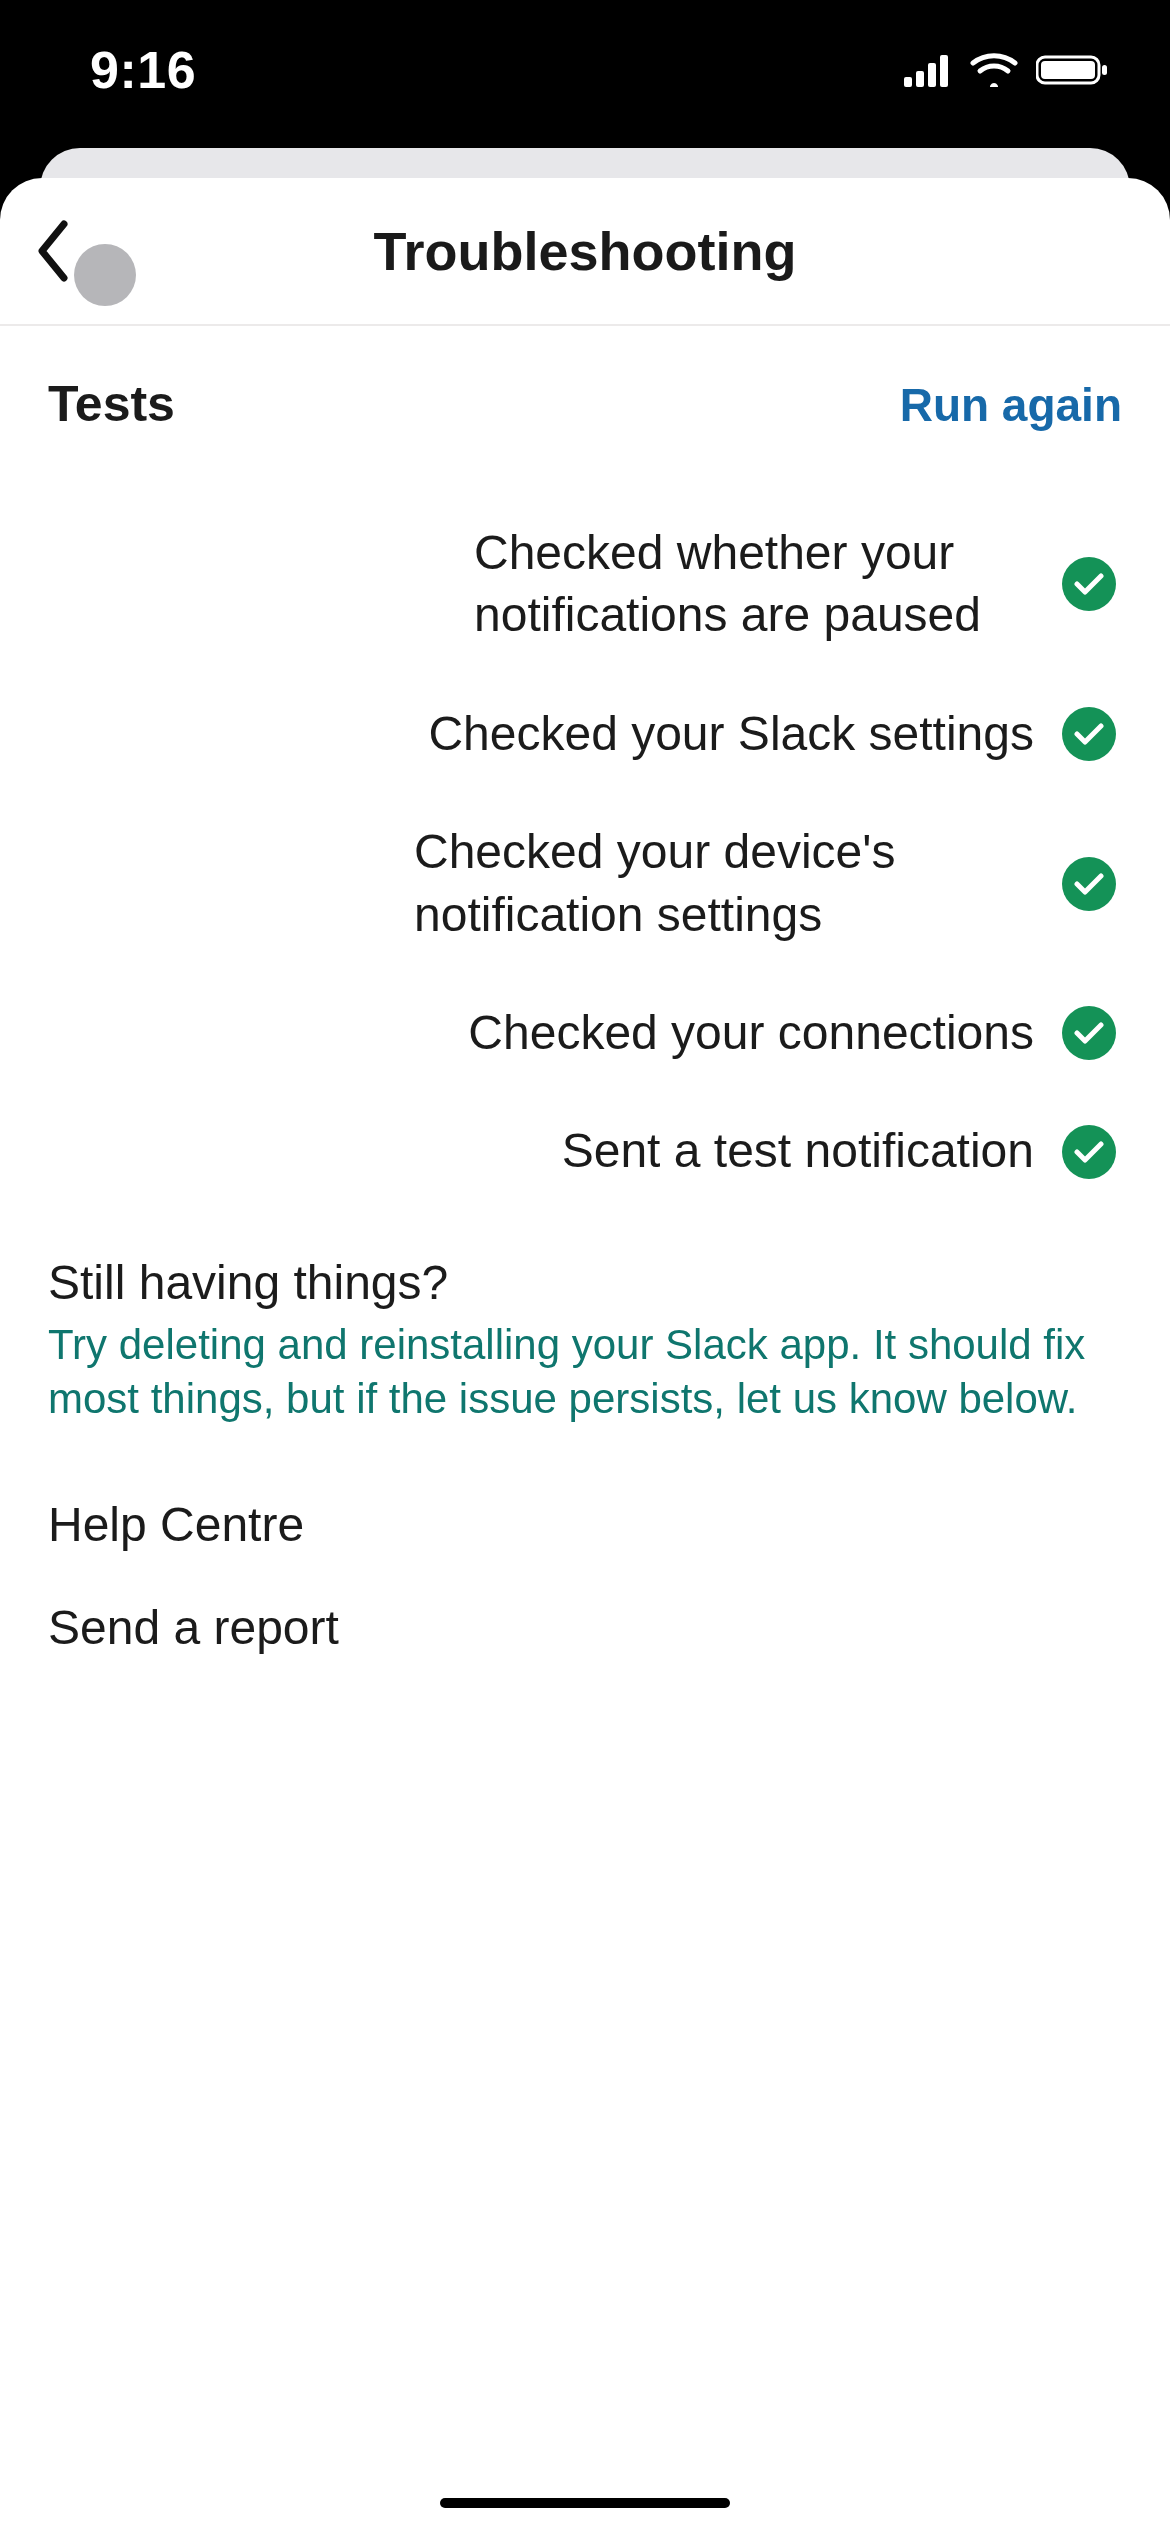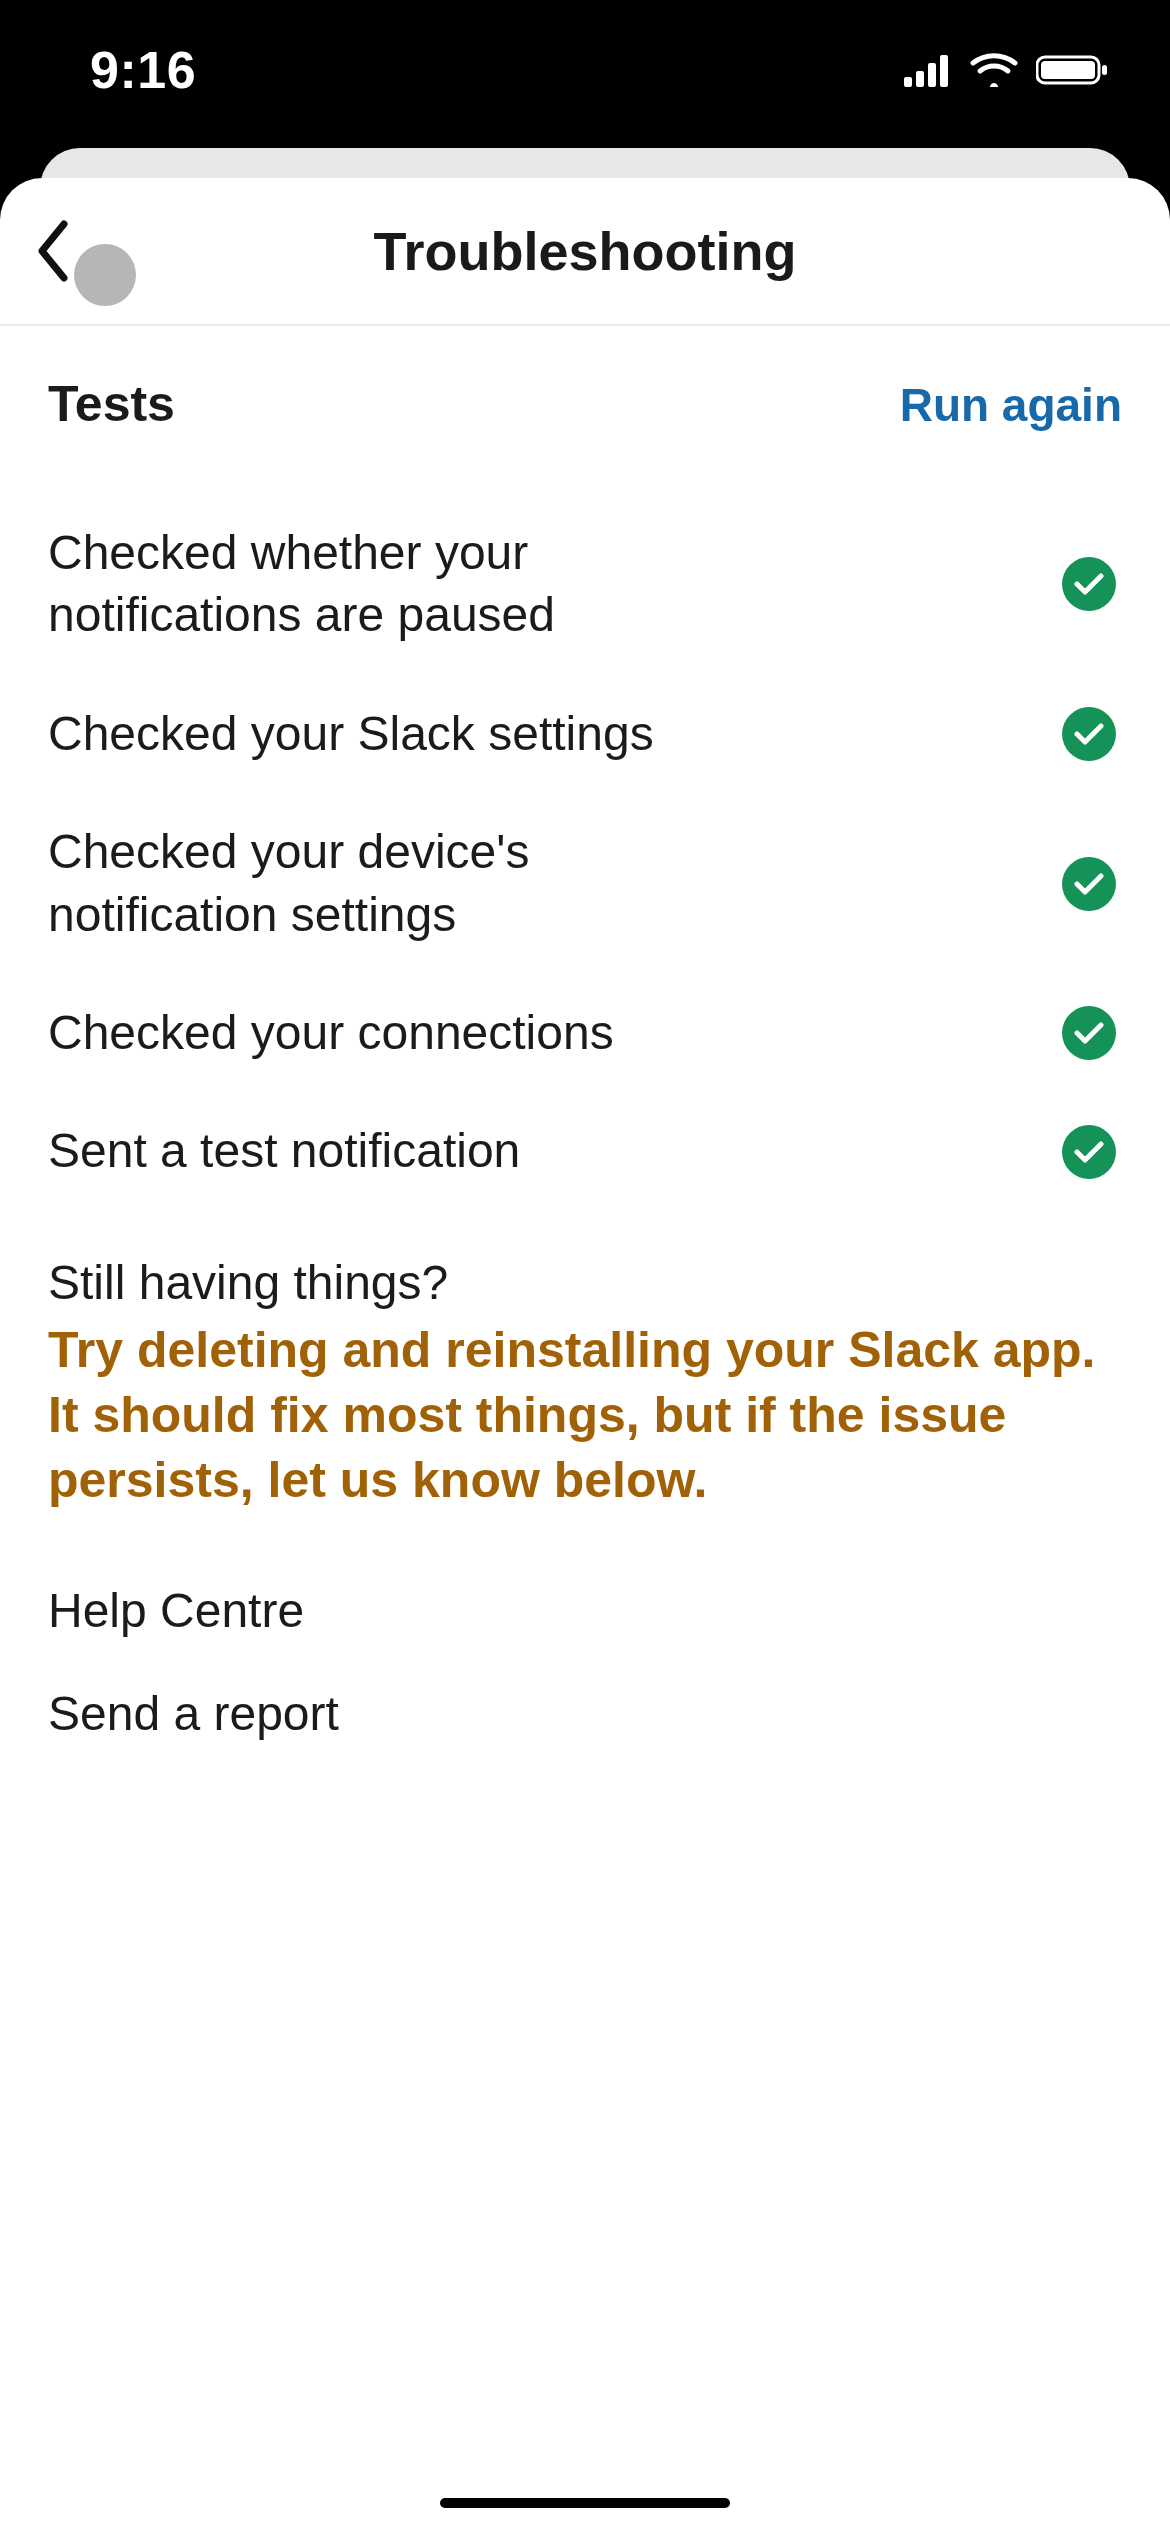--- a/index.html
+++ b/index.html
@@ -120,21 +120,21 @@
     border: none;
     cursor: pointer;
     padding: 8px 0;
   }
   .tests-list {
     display: flex;
     flex-direction: column;
   }
   .test-row {
     display: flex;
-    justify-content: space-between;
+    justify-content: flex-end;
     align-items: center;
     gap: 28px;
     padding: 26px 0 30px 0;
     min-height: 74px;
   }
   .test-label {
     font-size: 48px;
     color: #1b1b1b;
     line-height: 1.3;
     max-width: 560px;
@@ -154,24 +154,24 @@
   }
   .check-badge svg { display:block; }
   .trouble-block { margin-top: 42px; }
   .trouble-title {
     font-size: 48px;
     font-weight: 400;
     color: #1b1b1b;
     margin-bottom: 8px;
   }
   .trouble-body {
-    font-size: 50px;
-    color: #a16207;
+    font-size: 42px;
+    color: #0f766e;
     line-height: 1.3;
-    font-weight: 700;
+    font-weight: 400;
   }
   .action-list { margin-top: 46px; display:flex; flex-direction:column; }
   .action-item {
     font-size: 48px;
     color: #1b1b1b;
     text-align: left;
     background: none;
     border: none;
     padding: 24px 0;
     cursor: pointer;

